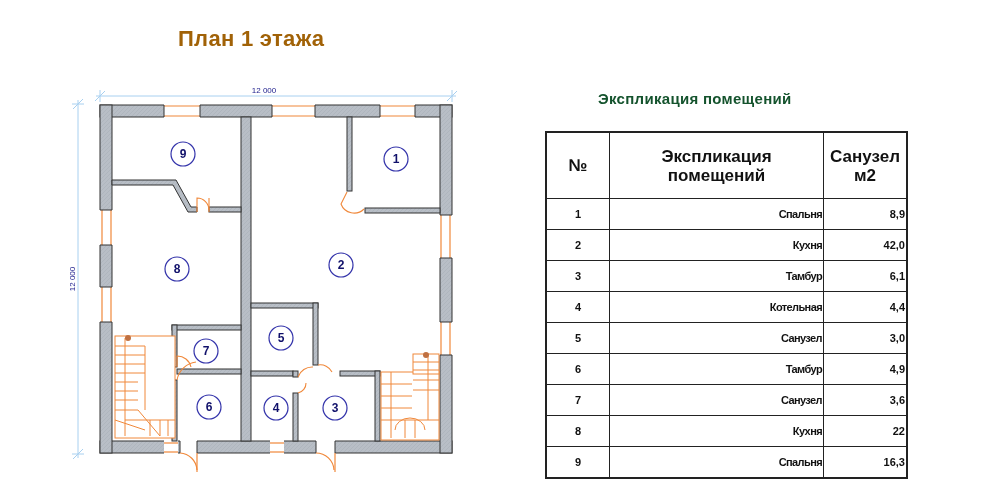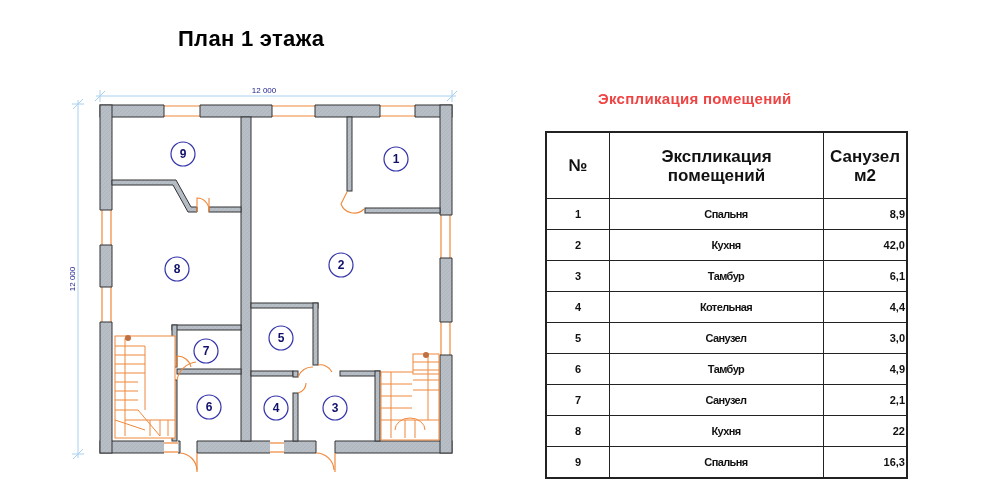--- a/index.html
+++ b/index.html
@@ -1,25 +1,25 @@
 <!DOCTYPE html>
 <html><head>
 <meta charset="utf-8">
 <style>
   html, body { margin:0; padding:0; background:#ffffff; }
   body { width:1000px; height:482px; position:relative; overflow:hidden; font-family:"Liberation Sans", sans-serif; }
-  .plan-title { position:absolute; left:178px; top:26px; font-size:22px; font-weight:bold; color:#000000; letter-spacing:0.3px; }
+  .plan-title { position:absolute; left:178px; top:26px; font-size:22px; font-weight:bold; color:#a16207; letter-spacing:0.3px; }
   .plan-svg { position:absolute; left:0; top:0; }
-  .expl-title { position:absolute; left:598px; top:90px; font-size:15px; font-weight:bold; color:#ef4444; letter-spacing:0.3px; }
+  .expl-title { position:absolute; left:598px; top:90px; font-size:15px; font-weight:bold; color:#14532d; letter-spacing:0.3px; }
   table.expl { position:absolute; left:545px; top:131px; width:363px; border-collapse:collapse; border:2px solid #222; }
   table.expl th, table.expl td { border:1.5px solid #222; color:#111; font-weight:bold; }
   table.expl th { height:63px; font-size:17px; line-height:19px; text-align:center; }
   table.expl td { height:28px; font-size:11px; }
   td.c-num { width:60px; text-align:center; }
-  td.c-name { width:192px; padding-left:20px; text-align:center; letter-spacing:-0.6px; }
+  td.c-name { width:192px; padding-left:20px; text-align:right; letter-spacing:-0.6px; }
   td.c-area { text-align:right; font-size:12px; }
   .room-label { font-family:"Liberation Sans", sans-serif; font-weight:bold; font-size:12px; fill:#10106a; }
   .dim-text { font-family:"Liberation Sans", sans-serif; font-size:8px; fill:#1a1a8a; }
 </style>
 </head>
 <body>
 
 <div class="plan-title">План 1 этажа</div>
 
 <svg class="plan-svg" width="540" height="482" viewBox="0 0 540 482" xmlns="http://www.w3.org/2000/svg">
@@ -285,21 +285,21 @@
         <td class="c-area">3,0</td>
       </tr>
     <tr>
         <td class="c-num">6</td>
         <td class="c-name">Тамбур</td>
         <td class="c-area">4,9</td>
       </tr>
     <tr>
         <td class="c-num">7</td>
         <td class="c-name">Санузел</td>
-        <td class="c-area">2,1</td>
+        <td class="c-area">3,6</td>
       </tr>
     <tr>
         <td class="c-num">8</td>
         <td class="c-name">Кухня</td>
         <td class="c-area">22</td>
       </tr>
     <tr>
         <td class="c-num">9</td>
         <td class="c-name">Спальня</td>
         <td class="c-area">16,3</td>

